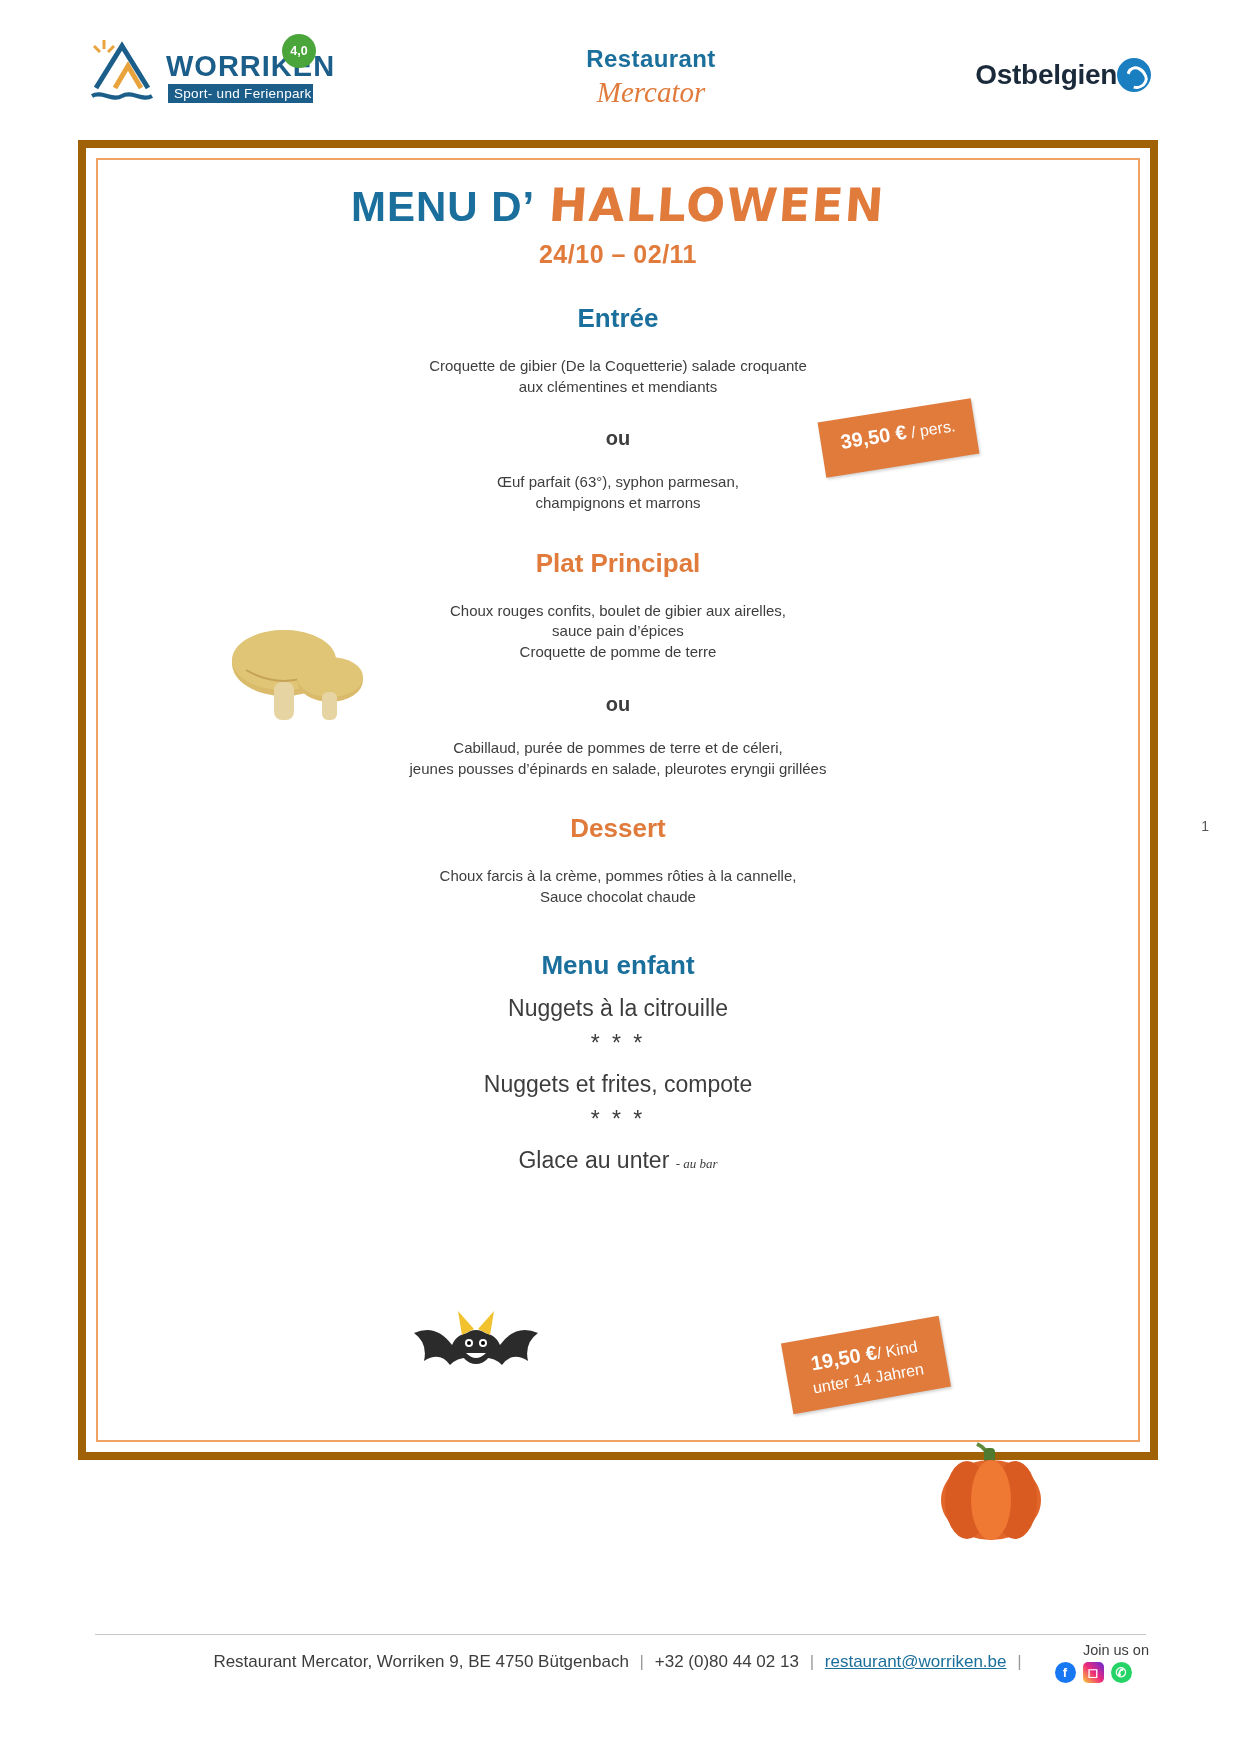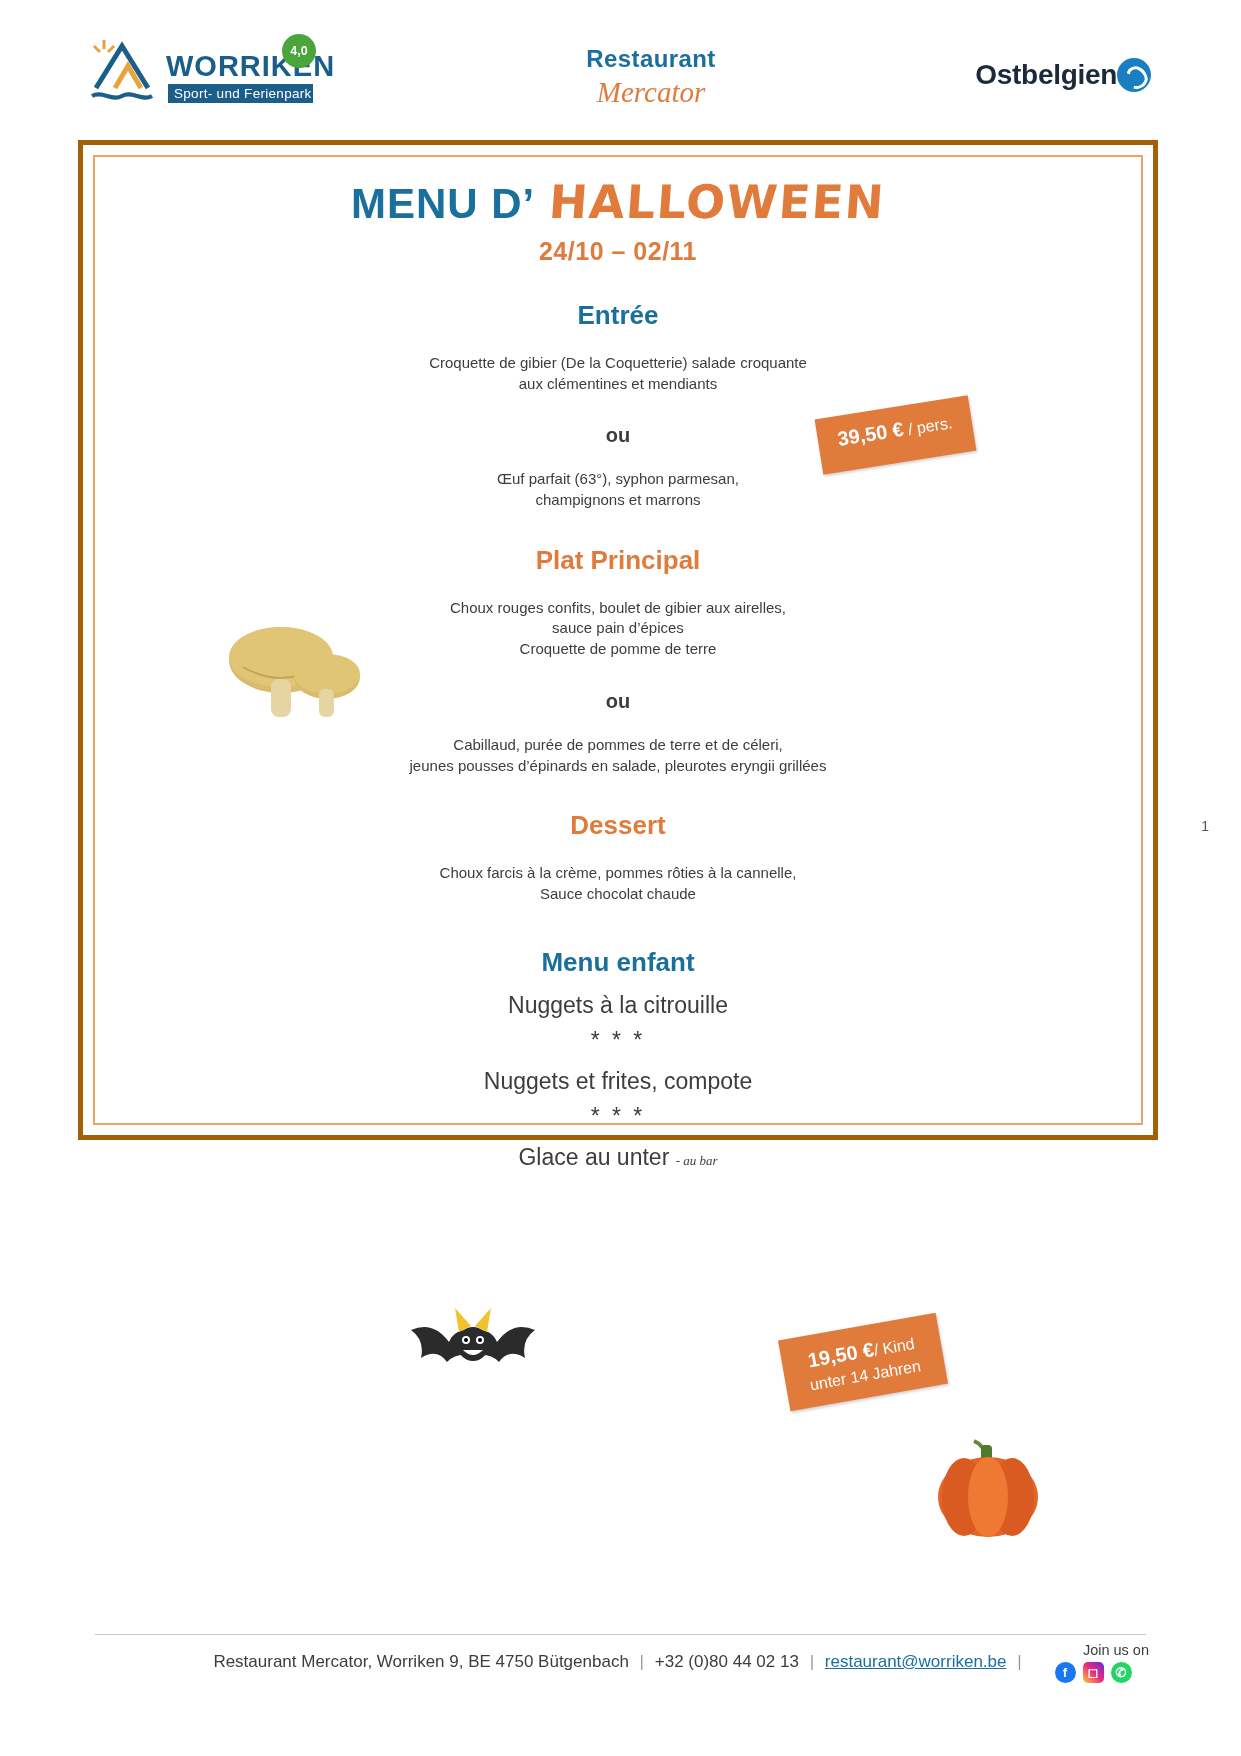--- a/index.html
+++ b/index.html
@@ -119,22 +119,22 @@
     border-left-color: transparent;
     transform: rotate(-25deg);
   }
 
   
   .frame-outer {
     position: absolute;
     left: 78px;
     top: 140px;
     width: 1080px;
-    height: 1000px;
-    border: 5px solid #a16207;
+    height: 1320px;
+    border: 8px solid #a16207;
     box-sizing: border-box;
     background: #ffffff;
   }
   .frame-inner {
     position: absolute;
     left: 10px; top: 10px; right: 10px; bottom: 10px;
     border: 2px solid #f0a164;
     box-sizing: border-box;
   }
 

